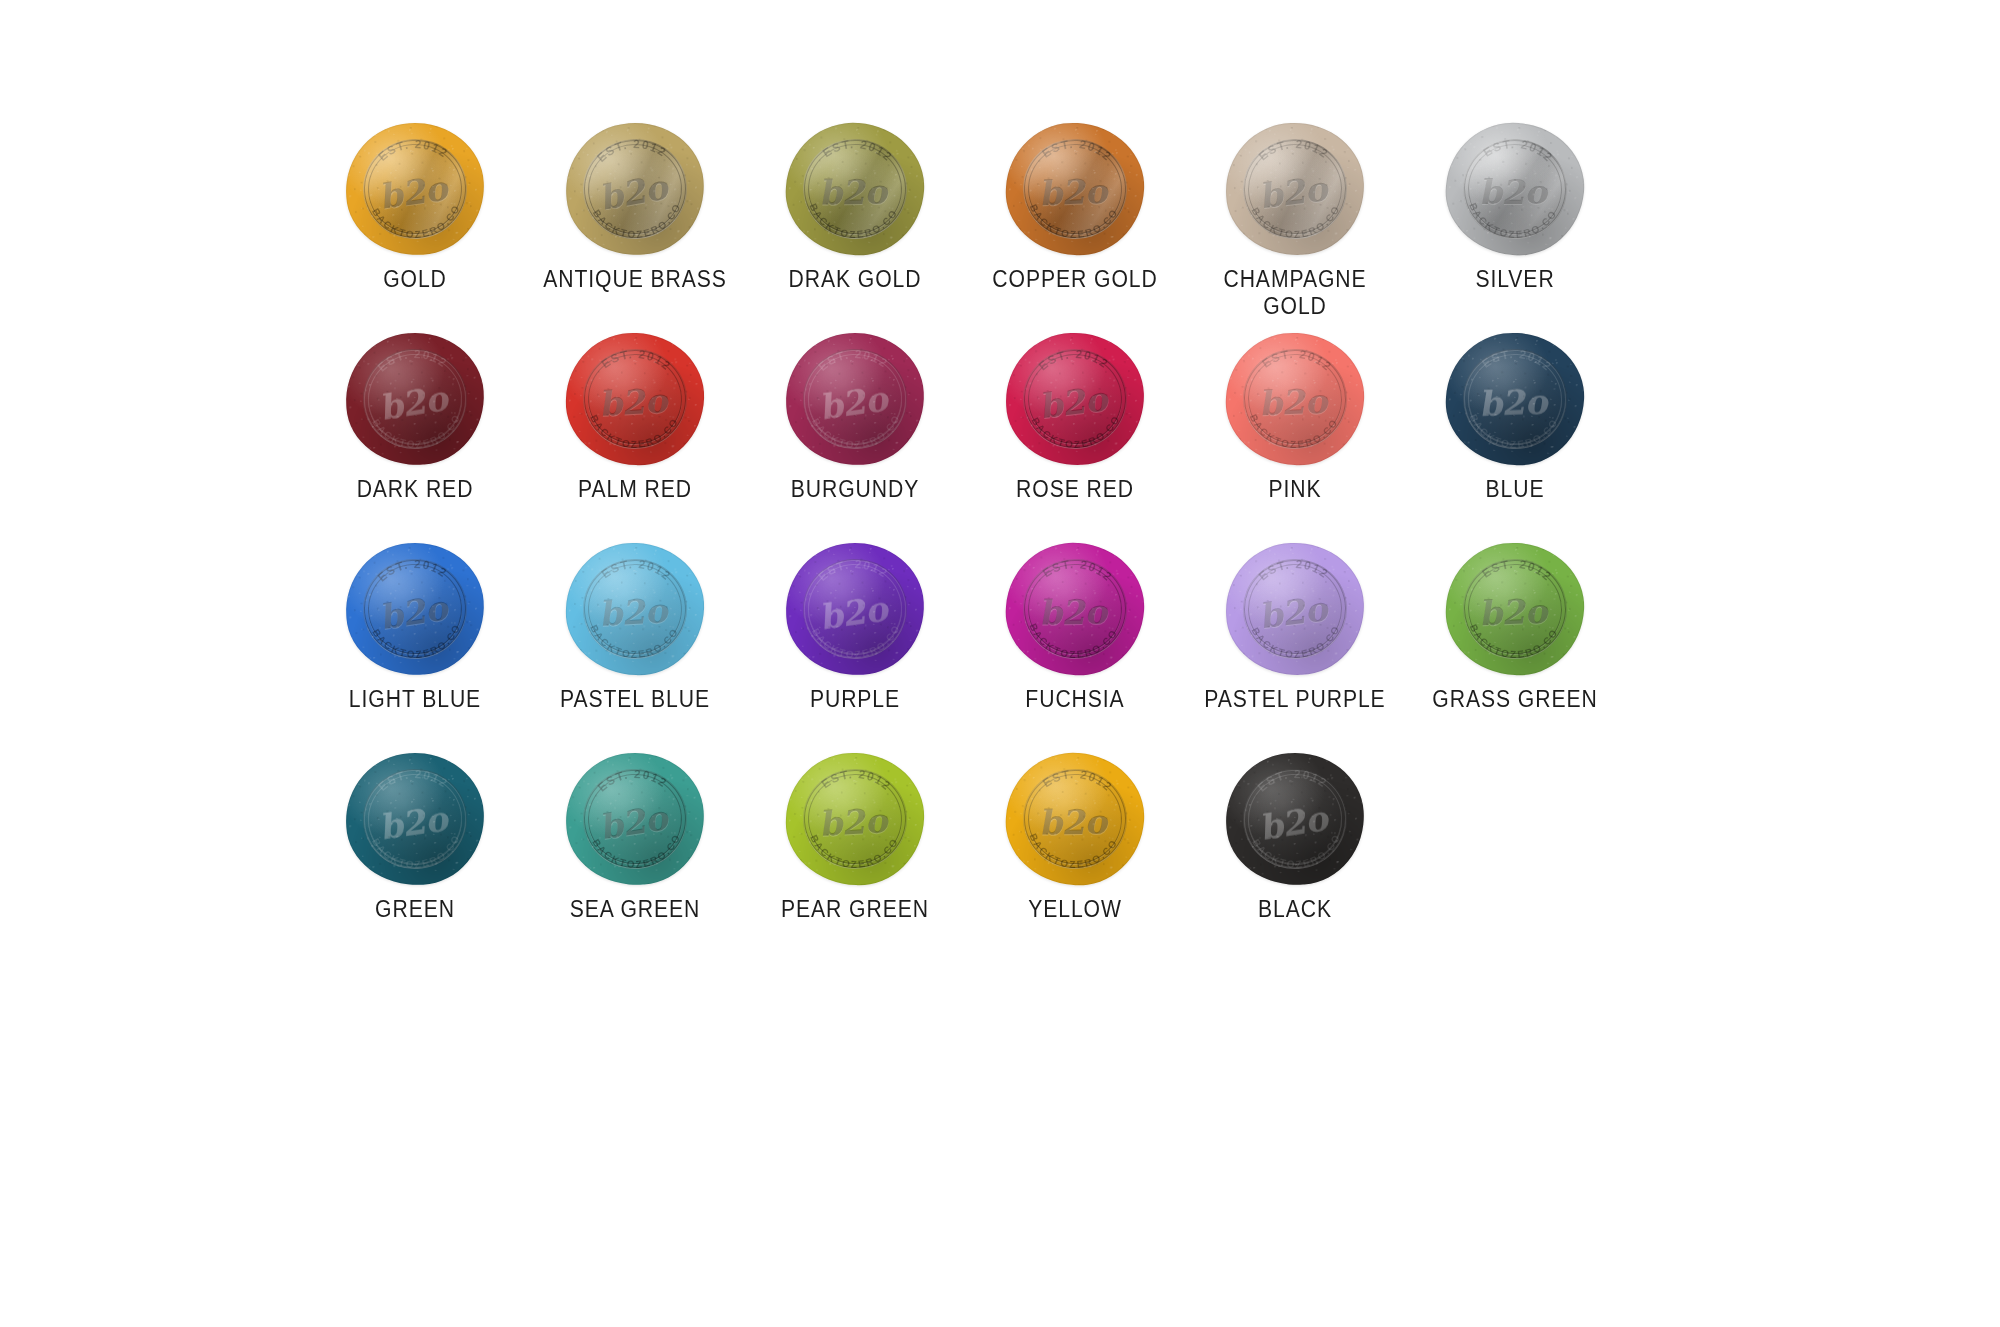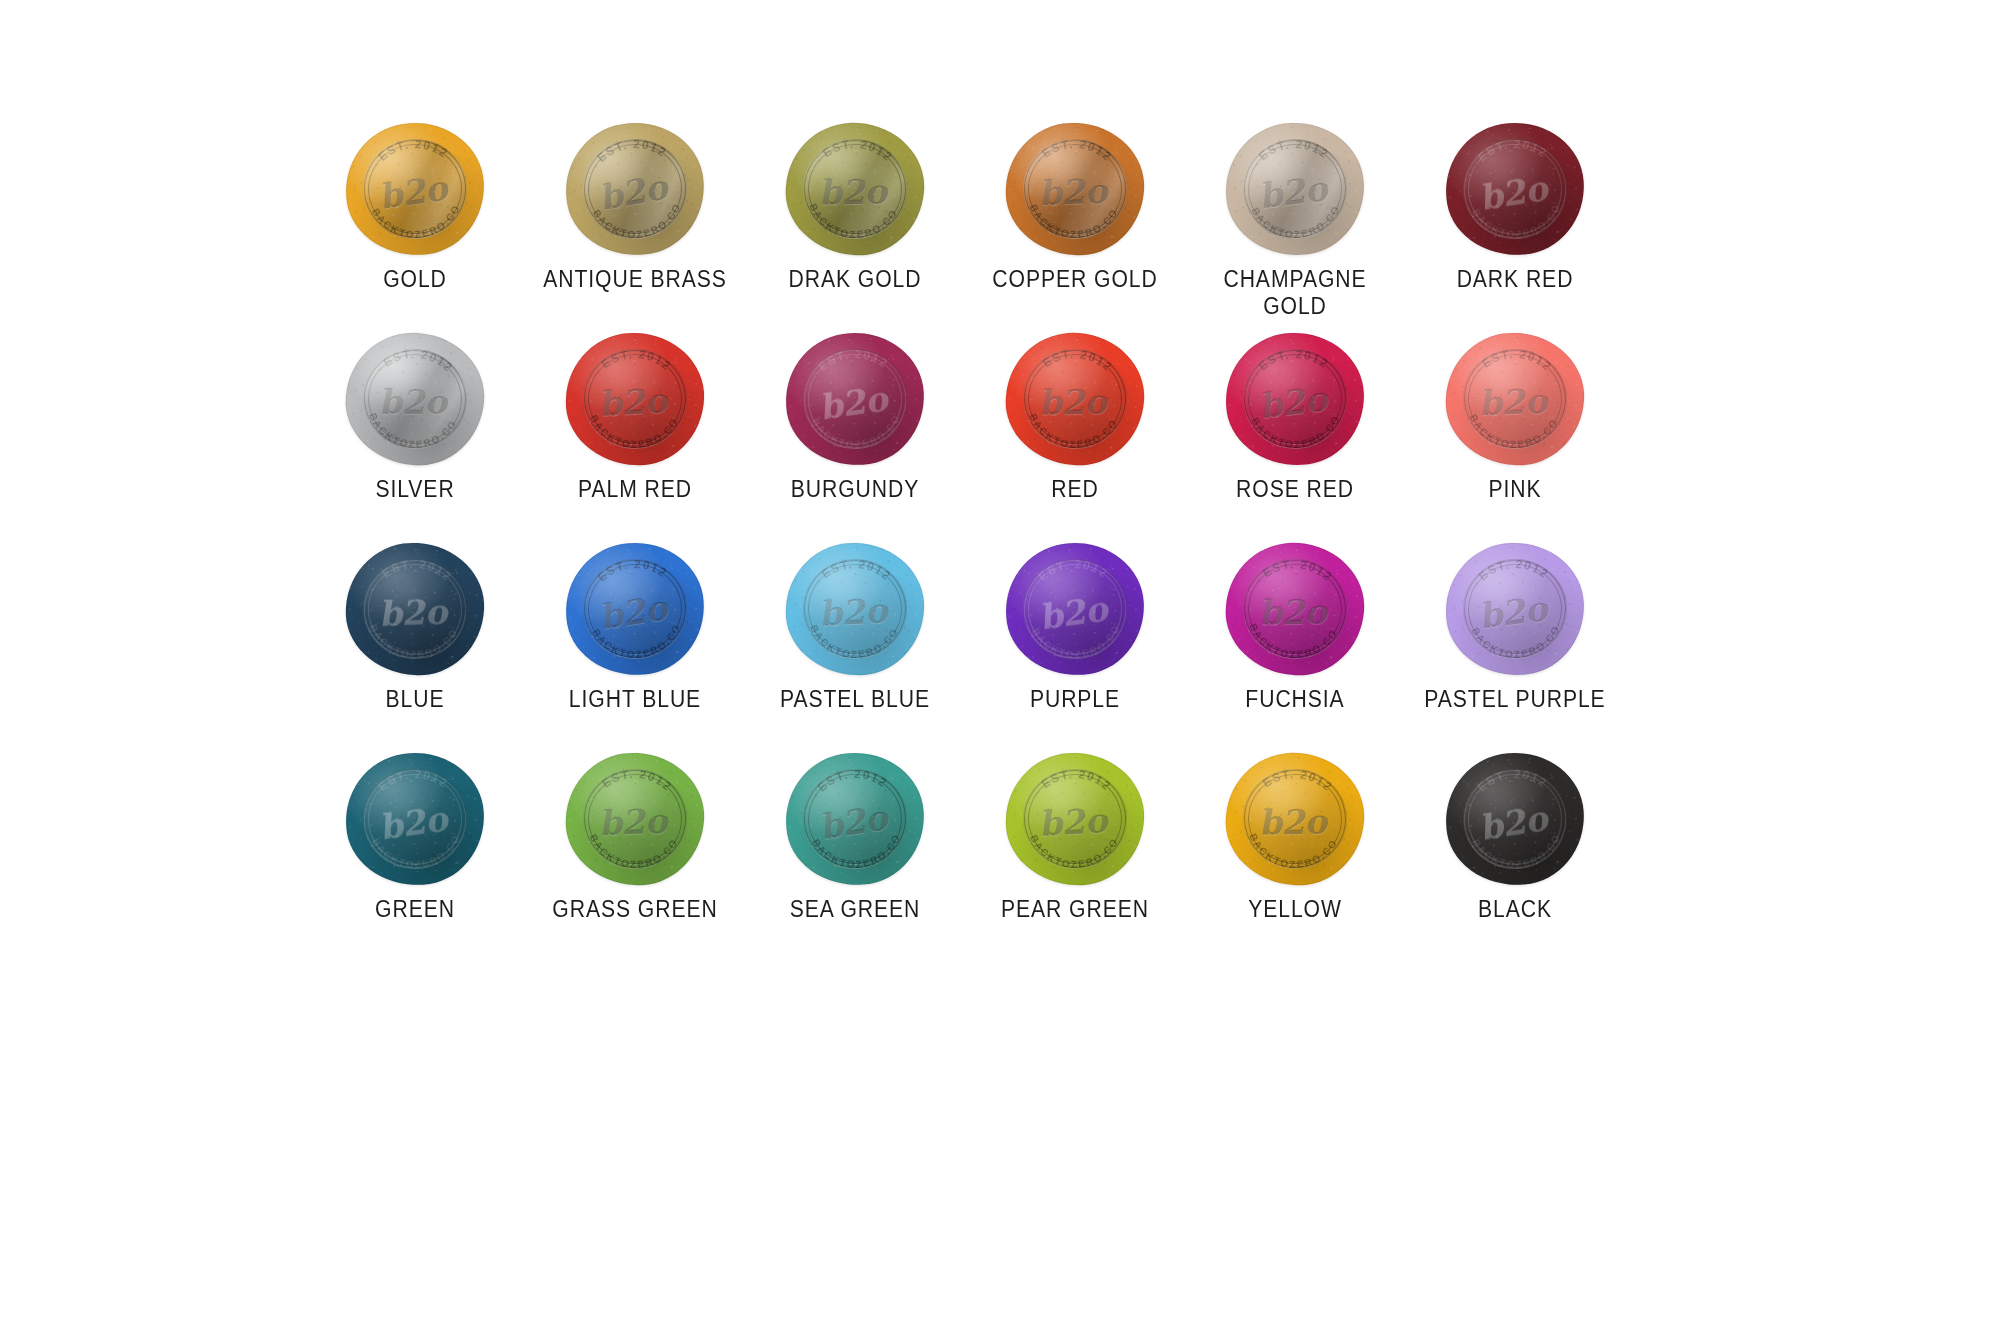--- a/index.html
+++ b/index.html
@@ -299,60 +299,60 @@
               <text class="arc-bot"><textPath href="#arc4-b" startOffset="50%" text-anchor="middle">BACKTOZERO.CO</textPath></text>
             </svg>
             <div class="monogram">b2o</div>
           </div>
         </div>
         <div class="swatch-label">CHAMPAGNE
 GOLD</div>
       </div>
       <div class="swatch-cell">
         <div class="seal-wrap">
+          <div class="seal is-light is-metallic" style="--wax: #B9BBBD; --rot: 5deg; --gloss: 0.46; --shade: 0.26;">
+            <div class="seal-face">
+              <span class="ring r1"></span>
+              <span class="ring r2"></span>
+            </div>
+            <svg class="seal-svg" viewBox="0 0 104 100">
+              <defs>
+                <path id="arc5-t" d="M 18,52 A 34,33 0 0 1 86,52" fill="none"></path>
+                <path id="arc5-b" d="M 16,52 A 36,35 0 0 0 88,52" fill="none"></path>
+              </defs>
+              <text class="arc-top"><textPath href="#arc5-t" startOffset="50%" text-anchor="middle">EST. 2012</textPath></text>
+              <text class="arc-bot"><textPath href="#arc5-b" startOffset="50%" text-anchor="middle">BACKTOZERO.CO</textPath></text>
+            </svg>
+            <div class="monogram">b2o</div>
+          </div>
+        </div>
+        <div class="swatch-label">SILVER</div>
+      </div>
+      <div class="swatch-cell">
+        <div class="seal-wrap">
           <div class="seal is-dark" style="--wax: #7A2029; --rot: -4deg; --gloss: 0.22; --shade: 0.3;">
             <div class="seal-face">
               <span class="ring r1"></span>
               <span class="ring r2"></span>
             </div>
             <svg class="seal-svg" viewBox="0 0 104 100">
               <defs>
                 <path id="arc6-t" d="M 18,52 A 34,33 0 0 1 86,52" fill="none"></path>
                 <path id="arc6-b" d="M 16,52 A 36,35 0 0 0 88,52" fill="none"></path>
               </defs>
               <text class="arc-top"><textPath href="#arc6-t" startOffset="50%" text-anchor="middle">EST. 2012</textPath></text>
               <text class="arc-bot"><textPath href="#arc6-b" startOffset="50%" text-anchor="middle">BACKTOZERO.CO</textPath></text>
             </svg>
             <div class="monogram">b2o</div>
           </div>
         </div>
         <div class="swatch-label">DARK RED</div>
       </div>
       <div class="swatch-cell">
         <div class="seal-wrap">
-          <div class="seal is-light is-metallic" style="--wax: #B9BBBD; --rot: 5deg; --gloss: 0.46; --shade: 0.26;">
-            <div class="seal-face">
-              <span class="ring r1"></span>
-              <span class="ring r2"></span>
-            </div>
-            <svg class="seal-svg" viewBox="0 0 104 100">
-              <defs>
-                <path id="arc5-t" d="M 18,52 A 34,33 0 0 1 86,52" fill="none"></path>
-                <path id="arc5-b" d="M 16,52 A 36,35 0 0 0 88,52" fill="none"></path>
-              </defs>
-              <text class="arc-top"><textPath href="#arc5-t" startOffset="50%" text-anchor="middle">EST. 2012</textPath></text>
-              <text class="arc-bot"><textPath href="#arc5-b" startOffset="50%" text-anchor="middle">BACKTOZERO.CO</textPath></text>
-            </svg>
-            <div class="monogram">b2o</div>
-          </div>
-        </div>
-        <div class="swatch-label">SILVER</div>
-      </div>
-      <div class="swatch-cell">
-        <div class="seal-wrap">
           <div class="seal" style="--wax: #D6342B; --rot: 2deg; --gloss: 0.26; --shade: 0.24;">
             <div class="seal-face">
               <span class="ring r1"></span>
               <span class="ring r2"></span>
             </div>
             <svg class="seal-svg" viewBox="0 0 104 100">
               <defs>
                 <path id="arc7-t" d="M 18,52 A 34,33 0 0 1 86,52" fill="none"></path>
                 <path id="arc7-b" d="M 16,52 A 36,35 0 0 0 88,52" fill="none"></path>
               </defs>
@@ -379,40 +379,20 @@
               <text class="arc-top"><textPath href="#arc8-t" startOffset="50%" text-anchor="middle">EST. 2012</textPath></text>
               <text class="arc-bot"><textPath href="#arc8-b" startOffset="50%" text-anchor="middle">BACKTOZERO.CO</textPath></text>
             </svg>
             <div class="monogram">b2o</div>
           </div>
         </div>
         <div class="swatch-label">BURGUNDY</div>
       </div>
       <div class="swatch-cell">
         <div class="seal-wrap">
-          <div class="seal" style="--wax: #E83D27; --rot: 4deg; --gloss: 0.28; --shade: 0.22;">
-            <div class="seal-face">
-              <span class="ring r1"></span>
-              <span class="ring r2"></span>
-            </div>
-            <svg class="seal-svg" viewBox="0 0 104 100">
-              <defs>
-                <path id="arc9-t" d="M 18,52 A 34,33 0 0 1 86,52" fill="none"></path>
-                <path id="arc9-b" d="M 16,52 A 36,35 0 0 0 88,52" fill="none"></path>
-              </defs>
-              <text class="arc-top"><textPath href="#arc9-t" startOffset="50%" text-anchor="middle">EST. 2012</textPath></text>
-              <text class="arc-bot"><textPath href="#arc9-b" startOffset="50%" text-anchor="middle">BACKTOZERO.CO</textPath></text>
-            </svg>
-            <div class="monogram">b2o</div>
-          </div>
-        </div>
-        <div class="swatch-label">RED</div>
-      </div>
-      <div class="swatch-cell">
-        <div class="seal-wrap">
           <div class="seal" style="--wax: #D01E4E; --rot: -2deg; --gloss: 0.26; --shade: 0.24;">
             <div class="seal-face">
               <span class="ring r1"></span>
               <span class="ring r2"></span>
             </div>
             <svg class="seal-svg" viewBox="0 0 104 100">
               <defs>
                 <path id="arc10-t" d="M 18,52 A 34,33 0 0 1 86,52" fill="none"></path>
                 <path id="arc10-b" d="M 16,52 A 36,35 0 0 0 88,52" fill="none"></path>
               </defs>
@@ -559,60 +539,60 @@
               <text class="arc-top"><textPath href="#arc17-t" startOffset="50%" text-anchor="middle">EST. 2012</textPath></text>
               <text class="arc-bot"><textPath href="#arc17-b" startOffset="50%" text-anchor="middle">BACKTOZERO.CO</textPath></text>
             </svg>
             <div class="monogram">b2o</div>
           </div>
         </div>
         <div class="swatch-label">PASTEL PURPLE</div>
       </div>
       <div class="swatch-cell">
         <div class="seal-wrap">
+          <div class="seal" style="--wax: #77B246; --rot: 3deg; --gloss: 0.26; --shade: 0.22;">
+            <div class="seal-face">
+              <span class="ring r1"></span>
+              <span class="ring r2"></span>
+            </div>
+            <svg class="seal-svg" viewBox="0 0 104 100">
+              <defs>
+                <path id="arc19-t" d="M 18,52 A 34,33 0 0 1 86,52" fill="none"></path>
+                <path id="arc19-b" d="M 16,52 A 36,35 0 0 0 88,52" fill="none"></path>
+              </defs>
+              <text class="arc-top"><textPath href="#arc19-t" startOffset="50%" text-anchor="middle">EST. 2012</textPath></text>
+              <text class="arc-bot"><textPath href="#arc19-b" startOffset="50%" text-anchor="middle">BACKTOZERO.CO</textPath></text>
+            </svg>
+            <div class="monogram">b2o</div>
+          </div>
+        </div>
+        <div class="swatch-label">GRASS GREEN</div>
+      </div>
+      <div class="swatch-cell">
+        <div class="seal-wrap">
           <div class="seal is-dark" style="--wax: #1B6274; --rot: -3deg; --gloss: 0.24; --shade: 0.28;">
             <div class="seal-face">
               <span class="ring r1"></span>
               <span class="ring r2"></span>
             </div>
             <svg class="seal-svg" viewBox="0 0 104 100">
               <defs>
                 <path id="arc18-t" d="M 18,52 A 34,33 0 0 1 86,52" fill="none"></path>
                 <path id="arc18-b" d="M 16,52 A 36,35 0 0 0 88,52" fill="none"></path>
               </defs>
               <text class="arc-top"><textPath href="#arc18-t" startOffset="50%" text-anchor="middle">EST. 2012</textPath></text>
               <text class="arc-bot"><textPath href="#arc18-b" startOffset="50%" text-anchor="middle">BACKTOZERO.CO</textPath></text>
             </svg>
             <div class="monogram">b2o</div>
           </div>
         </div>
         <div class="swatch-label">GREEN</div>
       </div>
       <div class="swatch-cell">
         <div class="seal-wrap">
-          <div class="seal" style="--wax: #77B246; --rot: 3deg; --gloss: 0.26; --shade: 0.22;">
-            <div class="seal-face">
-              <span class="ring r1"></span>
-              <span class="ring r2"></span>
-            </div>
-            <svg class="seal-svg" viewBox="0 0 104 100">
-              <defs>
-                <path id="arc19-t" d="M 18,52 A 34,33 0 0 1 86,52" fill="none"></path>
-                <path id="arc19-b" d="M 16,52 A 36,35 0 0 0 88,52" fill="none"></path>
-              </defs>
-              <text class="arc-top"><textPath href="#arc19-t" startOffset="50%" text-anchor="middle">EST. 2012</textPath></text>
-              <text class="arc-bot"><textPath href="#arc19-b" startOffset="50%" text-anchor="middle">BACKTOZERO.CO</textPath></text>
-            </svg>
-            <div class="monogram">b2o</div>
-          </div>
-        </div>
-        <div class="swatch-label">GRASS GREEN</div>
-      </div>
-      <div class="swatch-cell">
-        <div class="seal-wrap">
           <div class="seal" style="--wax: #3C9E92; --rot: -4deg; --gloss: 0.26; --shade: 0.24;">
             <div class="seal-face">
               <span class="ring r1"></span>
               <span class="ring r2"></span>
             </div>
             <svg class="seal-svg" viewBox="0 0 104 100">
               <defs>
                 <path id="arc20-t" d="M 18,52 A 34,33 0 0 1 86,52" fill="none"></path>
                 <path id="arc20-b" d="M 16,52 A 36,35 0 0 0 88,52" fill="none"></path>
               </defs>

